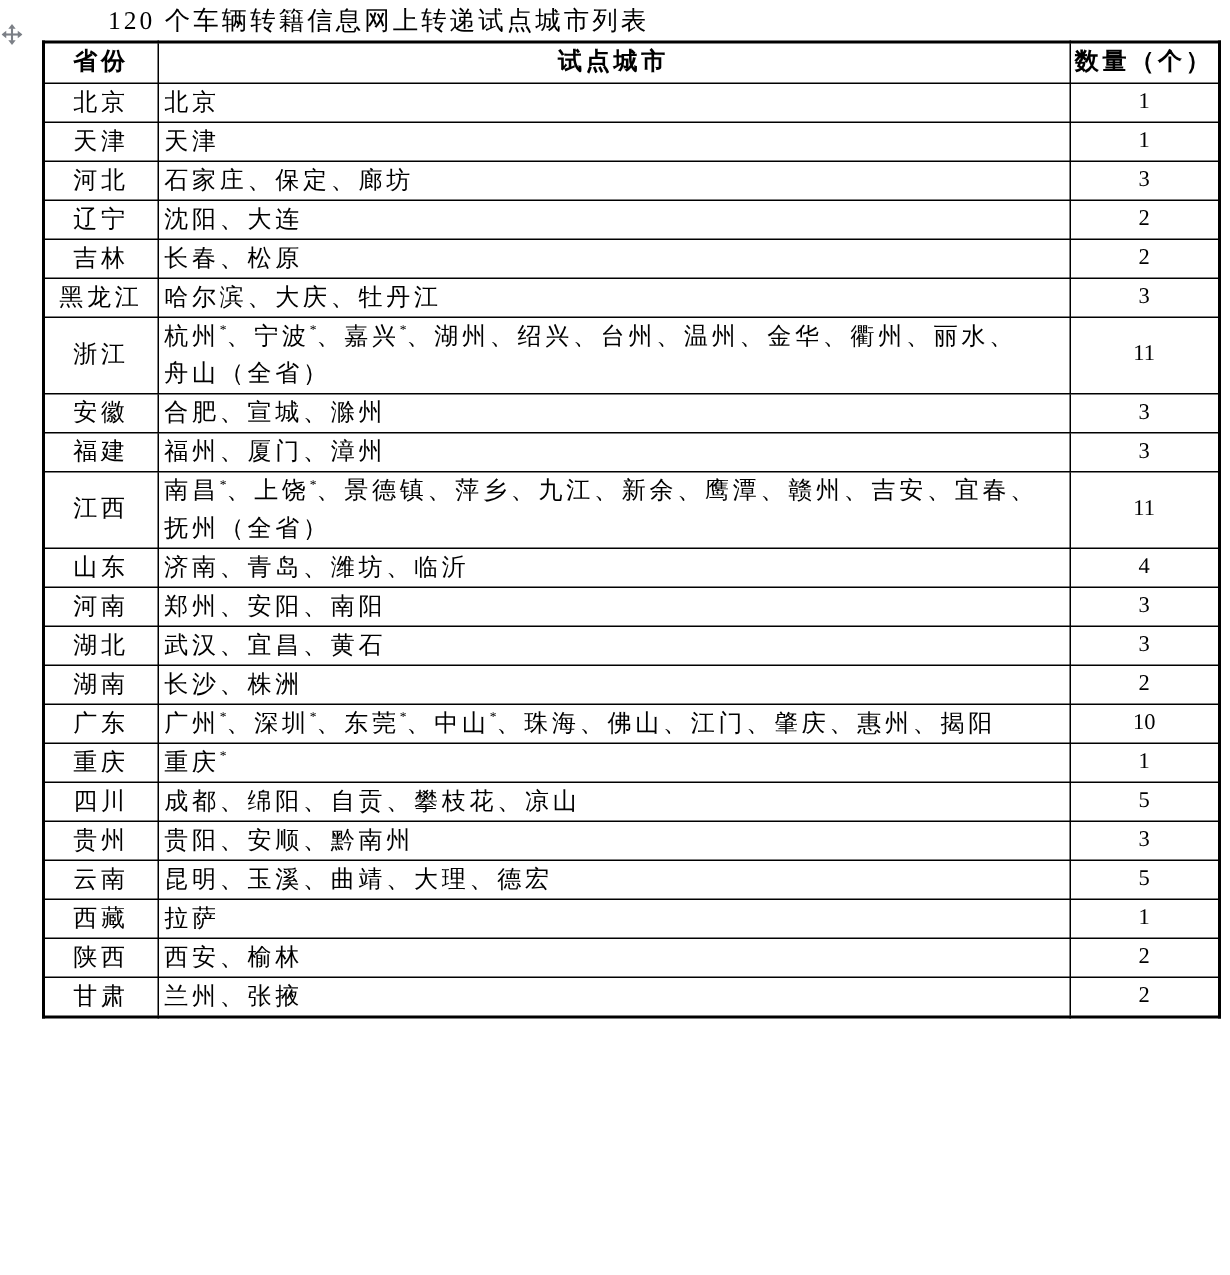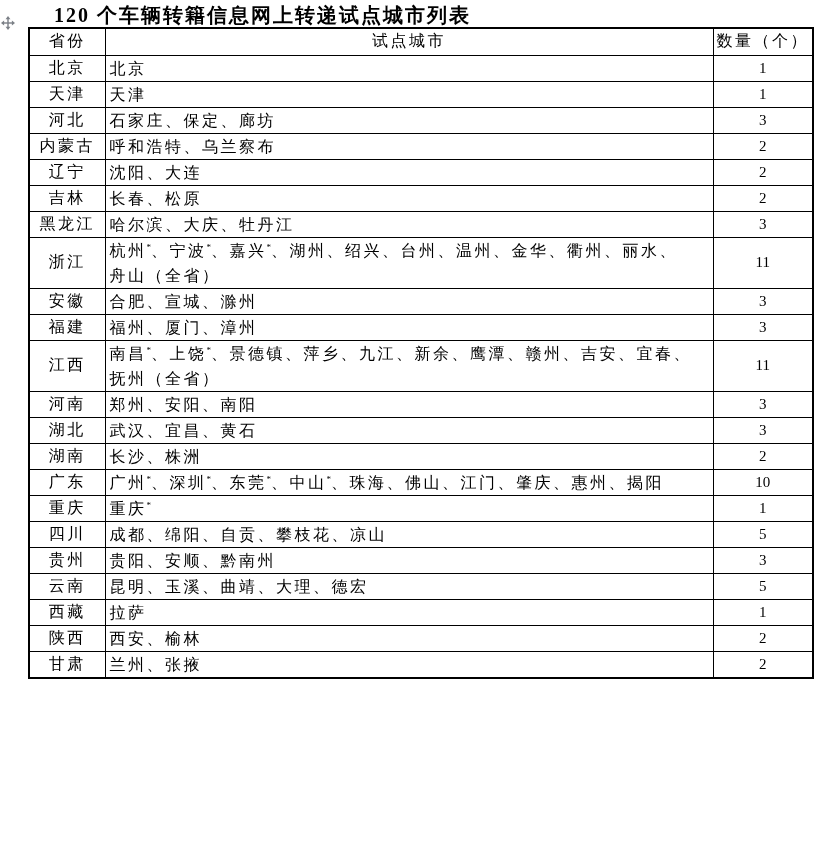--- a/index.html
+++ b/index.html
@@ -5,41 +5,41 @@
   html,body{margin:0;padding:0;}
   body{
     width:820px;height:850px;overflow:hidden;position:relative;
     background:#ffffff;color:#000;
     font-family:"Liberation Serif","DejaVu Serif",serif;
   }
   .move-handle{
     position:absolute;left:1px;top:16px;width:14px;height:14px;cursor:move;
   }
   .doc-title{
-    position:absolute;left:54px;top:2px;
-    font-size:20px;letter-spacing:2px;white-space:nowrap;font-weight:bold;
+    position:absolute;left:72px;top:2px;
+    font-size:17px;letter-spacing:2px;white-space:nowrap;
   }
   table.pilot{
     position:absolute;left:28px;top:27px;width:784px;
     border-collapse:collapse;table-layout:fixed;
     border:2px solid #000;
   }
   .pilot col.c-prov{width:76px;}
   .pilot col.c-city{width:608px;}
   .pilot col.c-cnt{width:100px;}
   .pilot th,.pilot td{
     border:1px solid #000;
     font-weight:normal;
     font-size:16px;letter-spacing:2.5px;
     padding:0;vertical-align:middle;overflow:hidden;
   }
   .pilot thead tr{height:27px;}
   .pilot tbody tr{height:25.5px;}
   .pilot tbody tr.double{height:51px;}
-  .pilot th{}
+  .pilot th{font-weight:bold;}
   td.province{text-align:center;}
   td.cities{text-align:left;padding:0 4px;line-height:25px;}
   td.count{text-align:center;font-size:15px;letter-spacing:0;}
   td.cities sup{font-size:9px;letter-spacing:0;line-height:0;vertical-align:super;}
 </style>
 </head>
 <body>
 
 <div class="move-handle">
   <svg viewBox="0 0 20 20" width="14" height="14" aria-hidden="true">
@@ -79,25 +79,20 @@
         <td class="province">天津</td>
         <td class="cities">天津</td>
         <td class="count">1</td>
       </tr>
       <tr>
         <td class="province">河北</td>
         <td class="cities">石家庄、保定、廊坊</td>
         <td class="count">3</td>
       </tr>
       <tr>
-        <td class="province">内蒙古</td>
-        <td class="cities">呼和浩特、乌兰察布</td>
-        <td class="count">2</td>
-      </tr>
-      <tr>
         <td class="province">辽宁</td>
         <td class="cities">沈阳、大连</td>
         <td class="count">2</td>
       </tr>
       <tr>
         <td class="province">吉林</td>
         <td class="cities">长春、松原</td>
         <td class="count">2</td>
       </tr>
       <tr>
@@ -117,20 +112,25 @@
       </tr>
       <tr>
         <td class="province">福建</td>
         <td class="cities">福州、厦门、漳州</td>
         <td class="count">3</td>
       </tr>
       <tr class="double">
         <td class="province">江西</td>
         <td class="cities">南昌<sup>*</sup>、上饶<sup>*</sup>、景德镇、萍乡、九江、新余、鹰潭、赣州、吉安、宜春、<br>抚州（全省）</td>
         <td class="count">11</td>
+      </tr>
+      <tr>
+        <td class="province">山东</td>
+        <td class="cities">济南、青岛、潍坊、临沂</td>
+        <td class="count">4</td>
       </tr>
       <tr>
         <td class="province">河南</td>
         <td class="cities">郑州、安阳、南阳</td>
         <td class="count">3</td>
       </tr>
       <tr>
         <td class="province">湖北</td>
         <td class="cities">武汉、宜昌、黄石</td>
         <td class="count">3</td>

